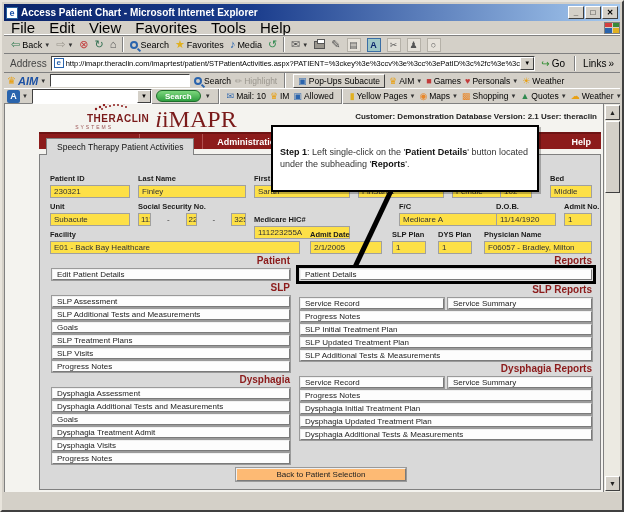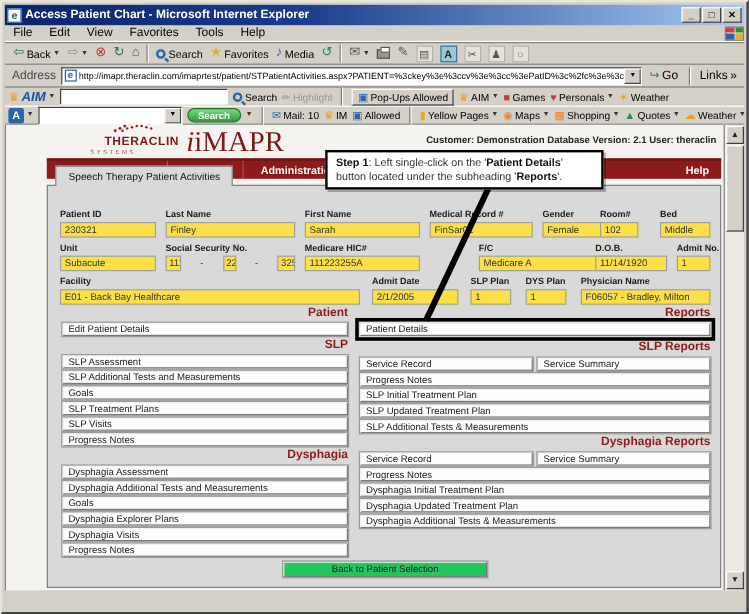--- a/index.html
+++ b/index.html
@@ -16,21 +16,21 @@
   .tb-ieicon { width:12px; height:12px; background:#fff; border:1px solid #26609c;
     color:#1c51a4; font-size:9px; line-height:10px; text-align:center; font-weight:bold; margin-right:3px; }
   .titletext { color:#fff; font-weight:bold; font-size:10px; flex:1;
     white-space:nowrap; overflow:hidden; }
   .winbtn { width:16px; height:13px; margin-left:1px; background:#d4d0c8;
     border:1px solid; border-color:#fff #404040 #404040 #fff;
     font-size:8px; line-height:11px; text-align:center; color:#000; font-weight:bold; }
 
   
   .menubar { position:absolute; left:2px; top:19px; right:2px; height:14px;
-    display:flex; align-items:center; font-size:10px; border-bottom:1px solid #fff; }
+    display:flex; align-items:center; font-size:15px; border-bottom:1px solid #fff; }
   .menuitem { padding:0 7px; }
   .menulogo { margin-left:auto; width:16px; height:12px; display:grid;
     grid-template-columns:1fr 1fr; grid-template-rows:1fr 1fr; gap:1px;
     border:1px solid #808080; background:#d4d0c8; }
   .menulogo i { display:block; }
 
   
   .toolbar { position:absolute; left:2px; top:33px; right:2px; height:19px;
     display:flex; align-items:center; font-size:9px; color:#000;
     border-top:1px solid #808080; border-bottom:1px solid #808080; background:#d4d0c8; padding-left:4px; }
@@ -130,26 +130,26 @@
   .shead { color:#8c1b1b; font-size:10px; font-weight:bold; margin:3px 0 3px 2px; height:10px; line-height:10px;text-align:right; }
   .shead.first { margin-top:0; }
   .lbtn { display:block; width:100%; height:11px; margin-bottom:2px; background:#fdfdfd;
     border:1px solid; border-color:#f0f0f0 #7a7a7a #7a7a7a #f0f0f0; outline:1px solid #9a9a9a;
     font-size:8px; line-height:9px; text-align:left; padding:0 4px; color:#222;
     font-family:"Liberation Sans", sans-serif; white-space:nowrap; overflow:hidden; }
   .pairrow { display:flex; gap:4px; }
   .hl { outline:3px solid #000 !important; outline-offset:1px; position:relative; z-index:3;
     margin-top:3px; margin-bottom:5px; }
   .backbtn { position:absolute; left:196px; top:313px; width:170px; height:13px;
-    background:#22c55e; border:1px solid; border-color:#f0f0f0 #7a7a7a #7a7a7a #f0f0f0;
+    background:#fdba74; border:1px solid; border-color:#f0f0f0 #7a7a7a #7a7a7a #f0f0f0;
     outline:1px solid #9a9a9a; font-size:8px; text-align:center; line-height:11px; color:#222; }
 
   
-  .callout { position:absolute; left:266px; top:21px; width:232px; min-height:32px;
-    background:#fff; border:2px solid #000; padding:3px 7px; font-size:9px; line-height:1.3;
+  .callout { position:absolute; left:266px; top:21px; width:268px; min-height:32px;
+    background:#fff; border:2px solid #000; padding:20px 7px; font-size:9px; line-height:1.3;
     color:#333; z-index:6; box-shadow:2px 2px 0 rgba(0,0,0,.25); }
   .callout b { color:#111; }
   .pline { position:absolute; left:0; top:0; z-index:5; pointer-events:none; }
 
   
   .statusbar { position:absolute; left:2px; right:2px; bottom:2px; height:18px;
     display:flex; align-items:center; gap:2px; padding:2px; background:#d4d0c8; border-top:1px solid #fff; }
   .spane { height:14px; border:1px solid; border-color:#808080 #fff #fff #808080;
     display:flex; align-items:center; font-size:9px; color:#222; padding:0 4px; gap:3px; }
   .sp-done { flex:1; }
@@ -281,21 +281,21 @@
       <span class="mag"></span>
       <span>Search</span>
     </div>
     <div class="tbo gray">
       <span>✏</span>
       <span>Highlight</span>
     </div>
     <div class="vsep"></div>
     <div class="btn3d">
       <span class="cicon" style="color:#2a64ad">▣</span>
-      <span>Pop-Ups Allowed</span>
+      <span>Pop-Ups Subacute</span>
     </div>
     <div class="tbo">
       <span class="cicon" style="color:#e8a013">♛</span>
       <span>AIM</span>
       <span class="drop">▼</span>
     </div>
     <div class="tbo">
       <span class="cicon" style="color:#c23a3a">■</span>
       <span>Games</span>
     </div>
@@ -440,21 +440,21 @@
       <div class="fgroup" style="left:98px; top:47px; width:108px;">
         <div class="lbl">Social Security No.</div>
         <div class="ssnrow">
           <div class="fld" style="width:28px">111</div>
           <span class="dash">-</span>
           <div class="fld" style="width:22px">22</div>
           <span class="dash">-</span>
           <div class="fld" style="width:34px">3255</div>
         </div>
       </div>
-      <div class="fgroup" style="left:214px; top:47px; width:96px;">
+      <div class="fgroup" style="left:214px; top:60px; width:96px;">
         <div class="lbl">Medicare HIC#</div>
         <div class="fld">111223255A</div>
       </div>
       <div class="fgroup" style="left:318px; top:47px; width:130px;margin-left:41px;">
         <div class="lbl">F/C</div>
         <div class="fld">Medicare A</div>
       </div>
       <div class="fgroup" style="left:456px; top:47px; width:60px;">
         <div class="lbl">D.O.B.</div>
         <div class="fld">11/14/1920</div>
@@ -493,21 +493,21 @@
           <button class="lbtn">SLP Assessment</button>
           <button class="lbtn">SLP Additional Tests and Measurements</button>
           <button class="lbtn">Goals</button>
           <button class="lbtn">SLP Treatment Plans</button>
           <button class="lbtn">SLP Visits</button>
           <button class="lbtn">Progress Notes</button>
           <div class="shead">Dysphagia</div>
           <button class="lbtn">Dysphagia Assessment</button>
           <button class="lbtn">Dysphagia Additional Tests and Measurements</button>
           <button class="lbtn">Goals</button>
-          <button class="lbtn">Dysphagia Explorer Plans</button>
+          <button class="lbtn">Dysphagia Treatment Admit</button>
           <button class="lbtn">Dysphagia Visits</button>
           <button class="lbtn">Progress Notes</button>
         </div>
         <div class="col colR">
           <div class="shead first">Reports</div>
           <button class="lbtn hl">Patient Details</button>
           <div class="shead">SLP Reports</div>
           <div class="pairrow">
             <button class="lbtn">Service Record</button>
             <button class="lbtn">Service Summary</button>

